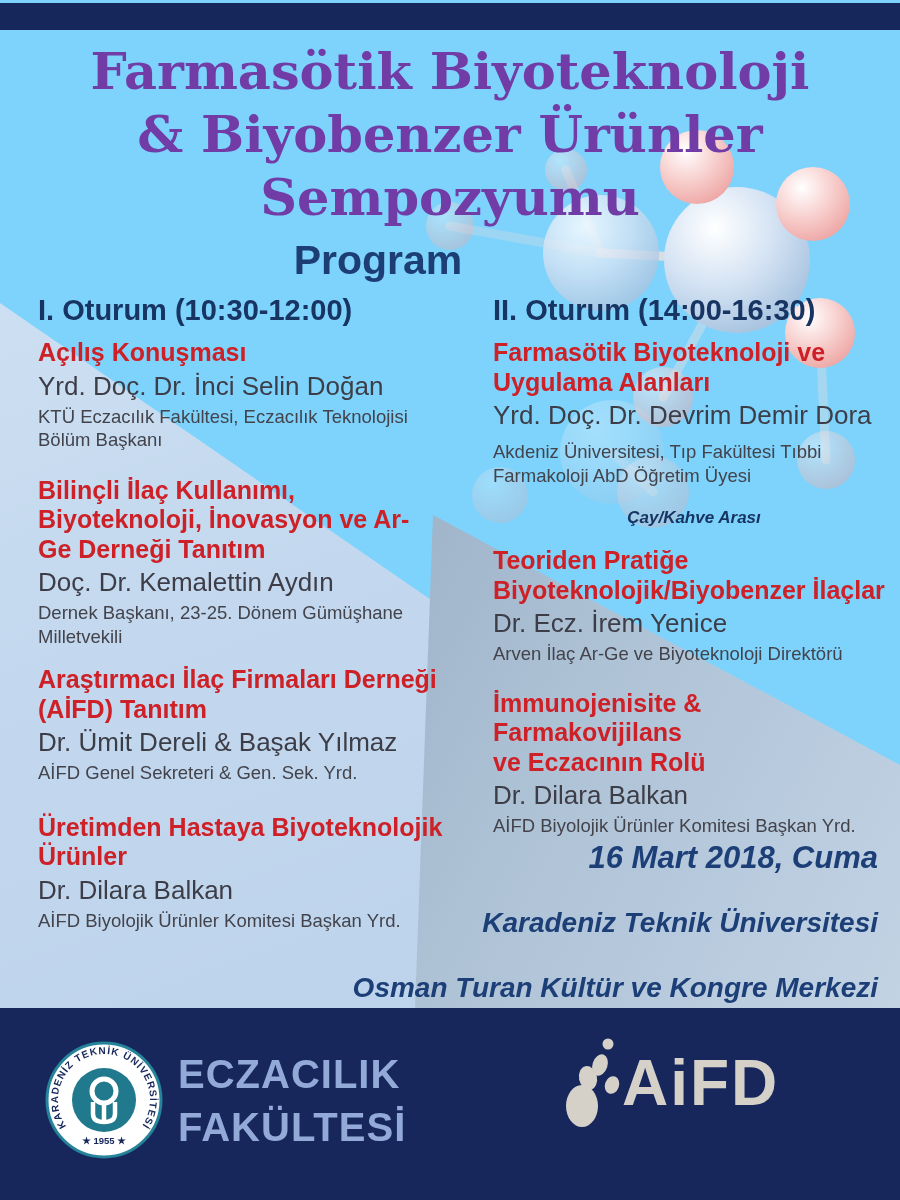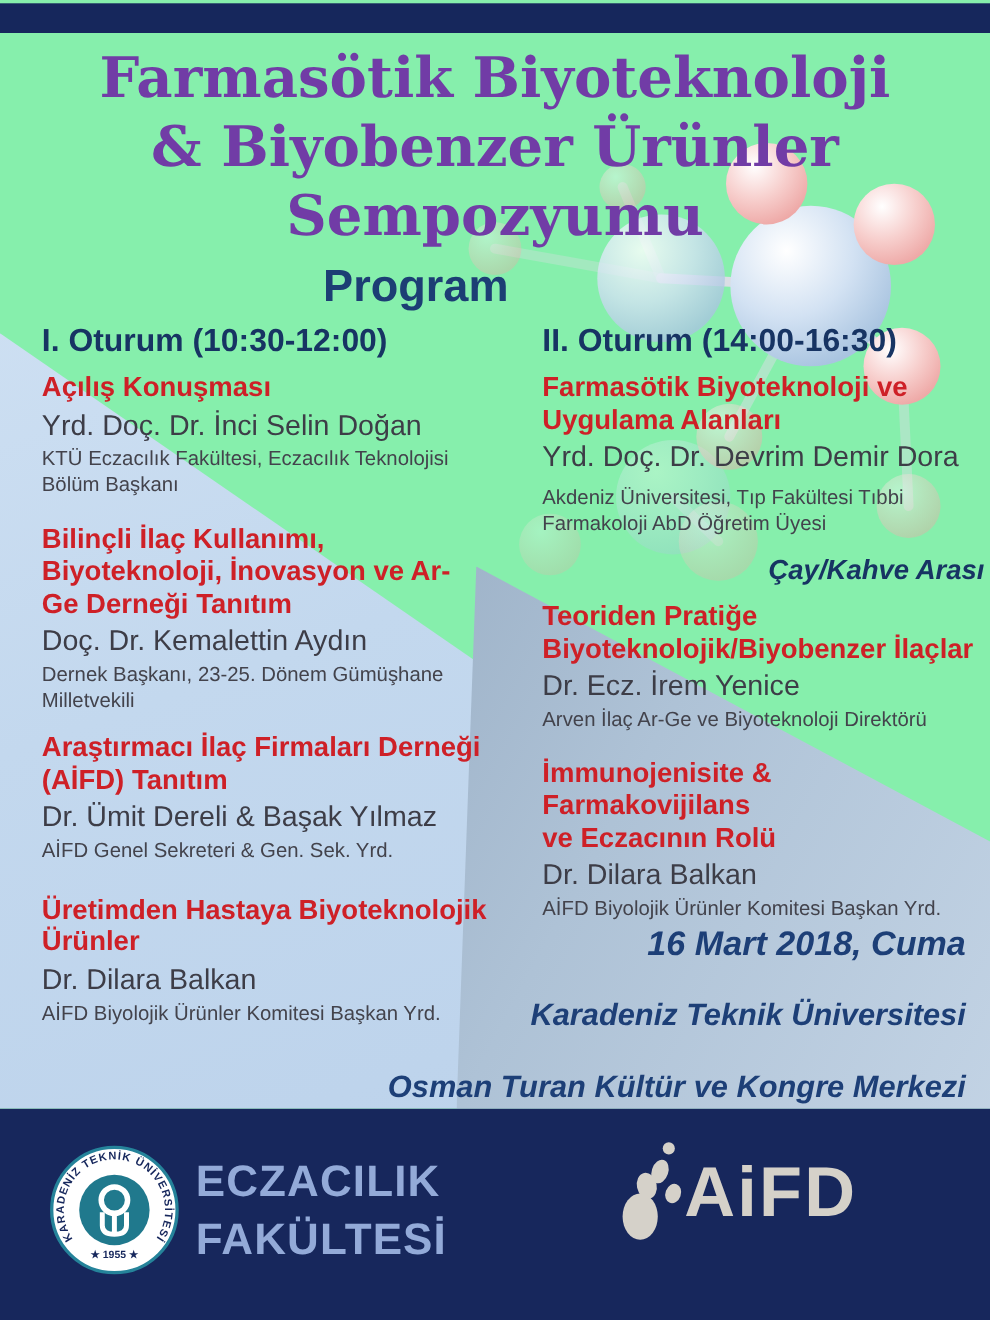--- a/index.html
+++ b/index.html
@@ -1,17 +1,17 @@
 <!DOCTYPE html>
 <html><head>
 <meta charset="utf-8">
 <style>
   html,body{margin:0;padding:0;background:#e8e8e8;}
   .poster{
-    position:relative;width:900px;height:1200px;background:#86efac;
+    position:relative;width:900px;height:1200px;background:#7dd3fc;
     overflow:hidden;font-family:"Liberation Sans", sans-serif;
     margin:0 auto;
   }
   
   .topbar{position:absolute;left:0;top:3px;width:900px;height:27px;background:#16275c;z-index:1;}
   .wedge-light{
     position:absolute;inset:0;z-index:0;
     background:linear-gradient(160deg,#d4e4f5 0%,#c3d8ee 45%,#b9d0ea 100%);
     clip-path:polygon(0px 303px,900px 923px,900px 1008px,0px 1008px);
   }
@@ -36,21 +36,21 @@
   .col{position:absolute;top:293px;z-index:3;}
   .col-left{left:38px;width:418px;}
   .col-right{left:493px;width:402px;}
   .session-header{color:#173463;font-size:29px;font-weight:bold;line-height:34px;margin-bottom:11px;}
   .talk{margin-bottom:17px;}
   .talk-title{color:#ce2027;font-size:25px;font-weight:bold;line-height:29.5px;}
   .talk-speaker{color:#3d3d47;font-size:26px;line-height:31px;margin-top:3px;font-weight:400;}
   .talk-affil{color:#43434c;font-size:18.5px;line-height:23.5px;margin-top:3px;}
   .gap-lg{margin-bottom:24px;}
   .break-label{
-    text-align:right;color:#173463;font-size:25px;font-weight:bold;font-style:italic;
+    text-align:center;color:#173463;font-size:17px;font-weight:bold;font-style:italic;
     margin:12px 0 14px 0;line-height:28px;
   }
   
   .event{
     position:absolute;right:22px;top:840px;width:560px;text-align:right;z-index:3;
     color:#1d3f77;font-style:italic;font-weight:bold;
   }
   .event-date{font-size:31px;line-height:36px;margin-bottom:13px;}
   .event-line{font-size:28px;line-height:37px;margin-top:28px;}
   .event-city{font-size:26px;line-height:34px;margin-top:6px;}

